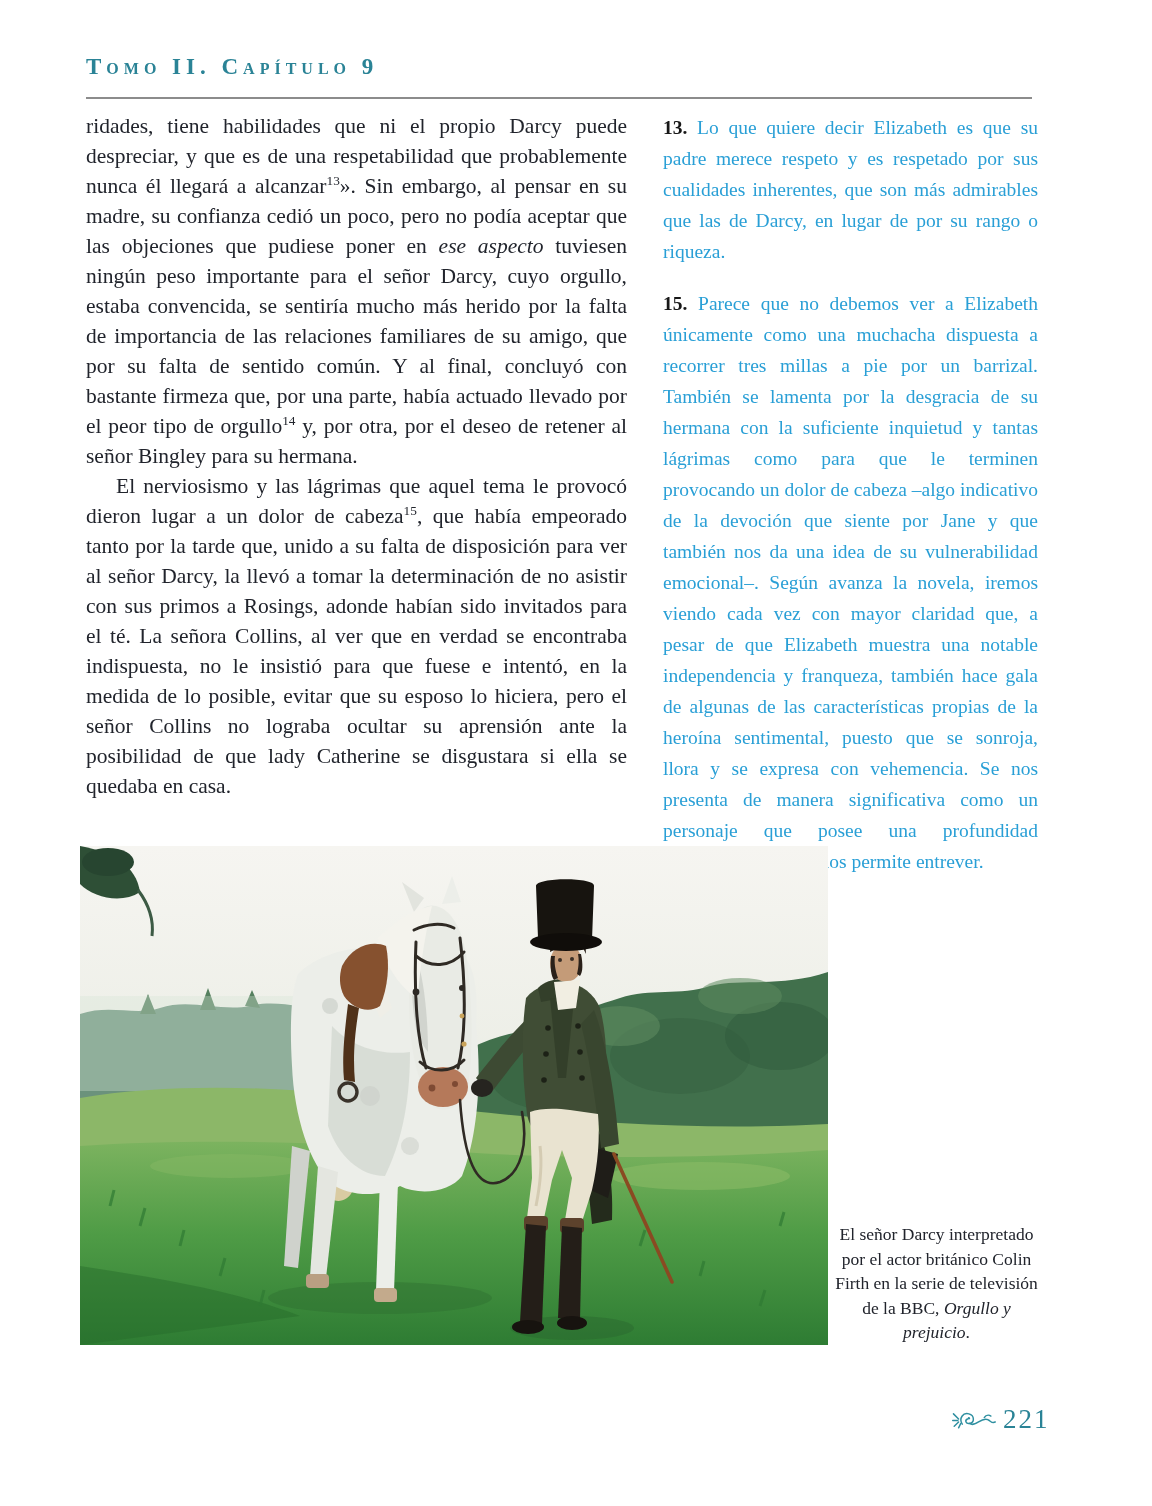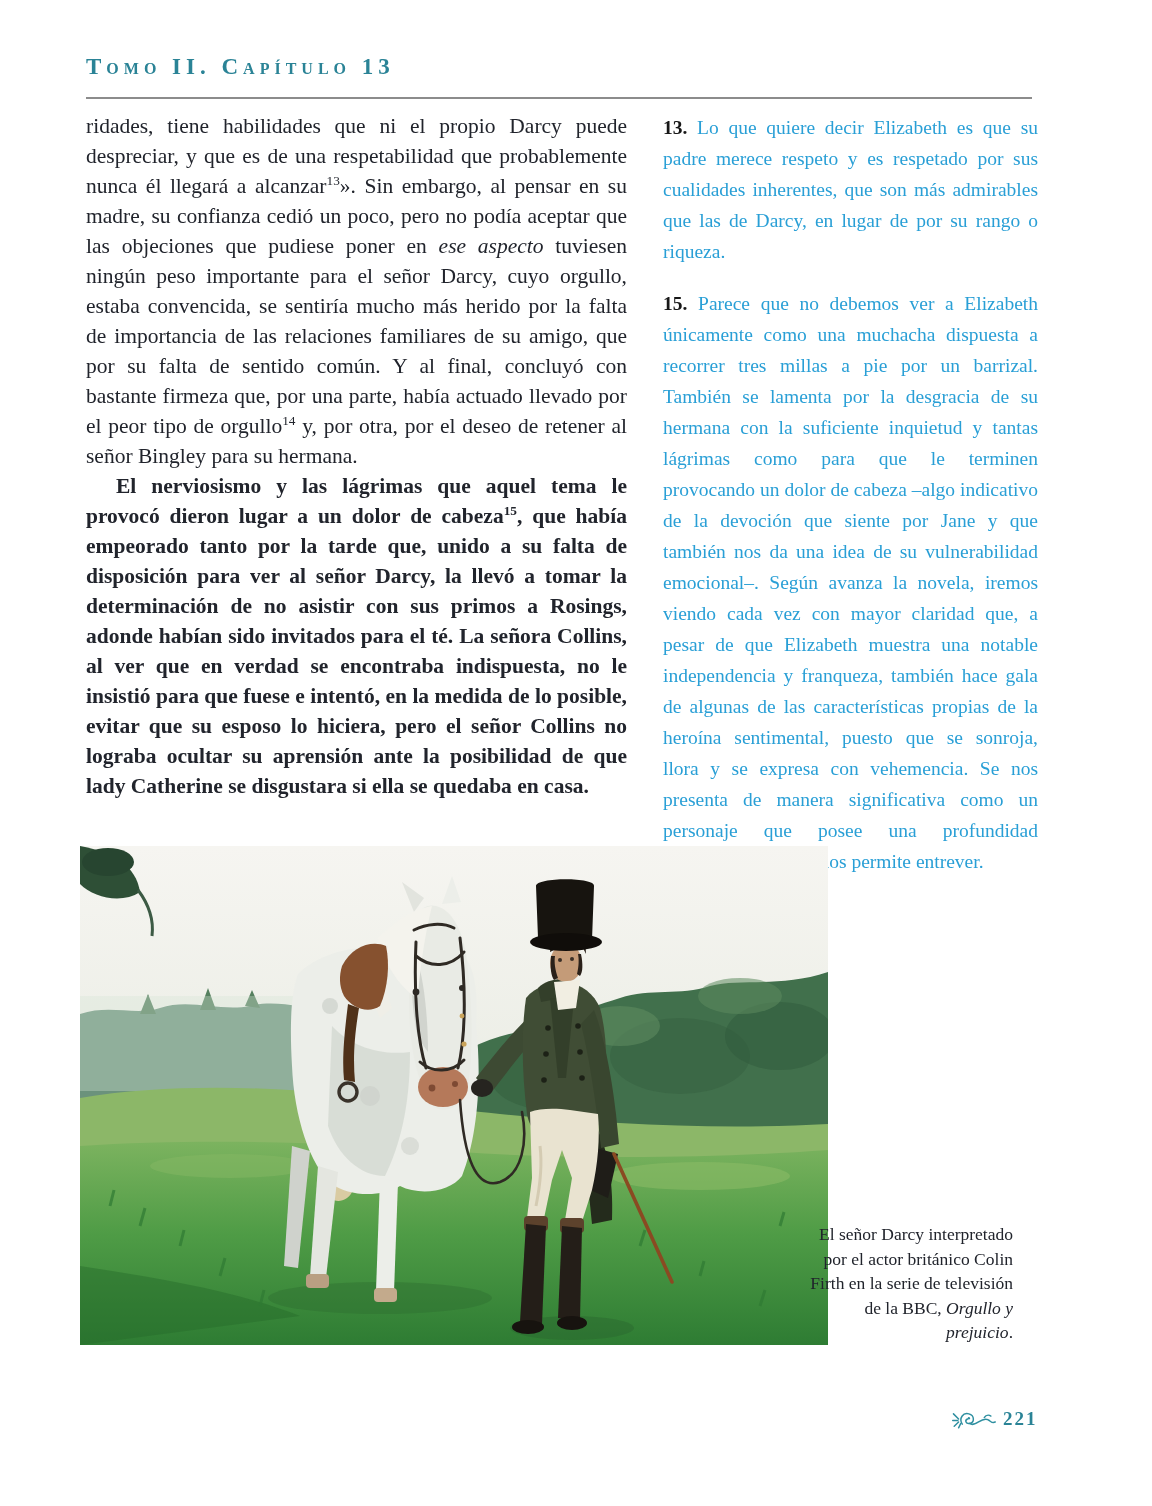--- a/index.html
+++ b/index.html
@@ -19,51 +19,51 @@
     position:absolute;left:86px;top:54px;
     font-variant:small-caps;letter-spacing:5px;
     font-size:23px;color:var(--accent-teal);font-weight:600;
   }
   .rule{position:absolute;left:86px;top:97px;width:946px;height:2px;background:var(--rule-gray);}
   .col-left{
     position:absolute;left:86px;top:111px;width:541px;
     font-size:21.5px;line-height:30px;text-align:justify;color:var(--body-ink);
   }
   .col-left p{margin:0;}
-  .col-left p.indent{text-indent:30px;font-weight:bold;}
+  .col-left p.indent{text-indent:30px;}
   .col-right{
     position:absolute;left:663px;top:112px;width:375px;
     font-size:19.5px;line-height:31px;text-align:justify;color:var(--note-cyan);
   }
   .note{margin:0 0 21px 0;}
   .note-num{color:var(--note-num-ink);font-weight:bold;}
   sup{font-size:0.62em;line-height:0;vertical-align:super;}
   .it{font-style:italic;}
   .photo{position:absolute;left:80px;top:846px;width:748px;height:499px;}
   .photo svg{display:block;width:100%;height:100%;}
   .caption{
-    position:absolute;left:808px;top:1222px;width:205px;
-    font-size:17.5px;line-height:24.5px;color:var(--body-ink);text-align:right;
+    position:absolute;left:834px;top:1222px;width:205px;
+    font-size:17.5px;line-height:24.5px;color:var(--body-ink);text-align:center;
   }
   .footer{
     position:absolute;left:952px;top:1402px;width:90px;height:34px;
     display:flex;align-items:center;gap:7px;
   }
   .ornament{width:44px;height:26px;flex:0 0 auto;}
   .page-num{
-    font-size:19px;color:var(--accent-teal);letter-spacing:2px;
-    font-family:"Liberation Serif","DejaVu Serif",serif;font-weight:700;text-align:center;
+    font-size:27px;color:var(--accent-teal);letter-spacing:2px;
+    font-family:"Liberation Serif","DejaVu Serif",serif;font-weight:400;text-align:center;
   }
 </style>
 </head>
 <body>
 
 <div class="page">
 
-  <div class="header-title">Tomo II. Capítulo 13</div>
+  <div class="header-title">Tomo II. Capítulo 9</div>
   <div class="rule"></div>
 
   <div class="col-left">
     <p><span>ridades, tiene habilidades que ni el propio Darcy puede despreciar, y que es de una respetabilidad que probablemente nunca él llegará a alcanzar</span><sup>13</sup><span>». Sin embargo, al pensar en su madre, su confianza cedió un poco, pero no podía aceptar que las objeciones que pudiese poner en </span><span class="it">ese aspecto</span><span> tuviesen ningún peso importante para el señor Darcy, cuyo orgullo, estaba convencida, se sentiría mucho más herido por la falta de importancia de las relaciones familiares de su amigo, que por su falta de sentido común. Y al final, concluyó con bastante firmeza que, por una parte, había actuado llevado por el peor tipo de orgullo</span><sup>14</sup><span> y, por otra, por el deseo de retener al señor Bingley para su hermana.</span></p>
     <p class="indent"><span>El nerviosismo y las lágrimas que aquel tema le provocó dieron lugar a un dolor de cabeza</span><sup>15</sup><span>, que había empeorado tanto por la tarde que, unido a su falta de disposición para ver al señor Darcy, la llevó a tomar la determinación de no asistir con sus primos a Rosings, adonde habían sido invitados para el té. La señora Collins, al ver que en verdad se encontraba indispuesta, no le insistió para que fuese e intentó, en la medida de lo posible, evitar que su esposo lo hiciera, pero el señor Collins no lograba ocultar su aprensión ante la posibilidad de que lady Catherine se disgustara si ella se quedaba en casa.</span></p>
   </div>
 
   <div class="col-right">
     <p class="note"><span class="note-num">13.</span> <span>Lo que quiere decir Elizabeth es que su padre merece respeto y es respetado por sus cualidades inherentes, que son más admirables que las de Darcy, en lugar de por su rango o riqueza.</span></p>
     <p class="note"><span class="note-num">15.</span> <span>Parece que no debemos ver a Elizabeth únicamente como una muchacha dispuesta a recorrer tres millas a pie por un barrizal. También se lamenta por la desgracia de su hermana con la suficiente inquietud y tantas lágrimas como para que le terminen provocando un dolor de cabeza –algo indicativo de la devoción que siente por Jane y que también nos da una idea de su vulnerabilidad emocional–. Según avanza la novela, iremos viendo cada vez con mayor claridad que, a pesar de que Elizabeth muestra una notable independencia y franqueza, también hace gala de algunas de las características propias de la heroína sentimental, puesto que se sonroja, llora y se expresa con vehemencia. Se nos presenta de manera significativa como un personaje que posee una profundidad emocional que sólo nos permite entrever.</span></p>

